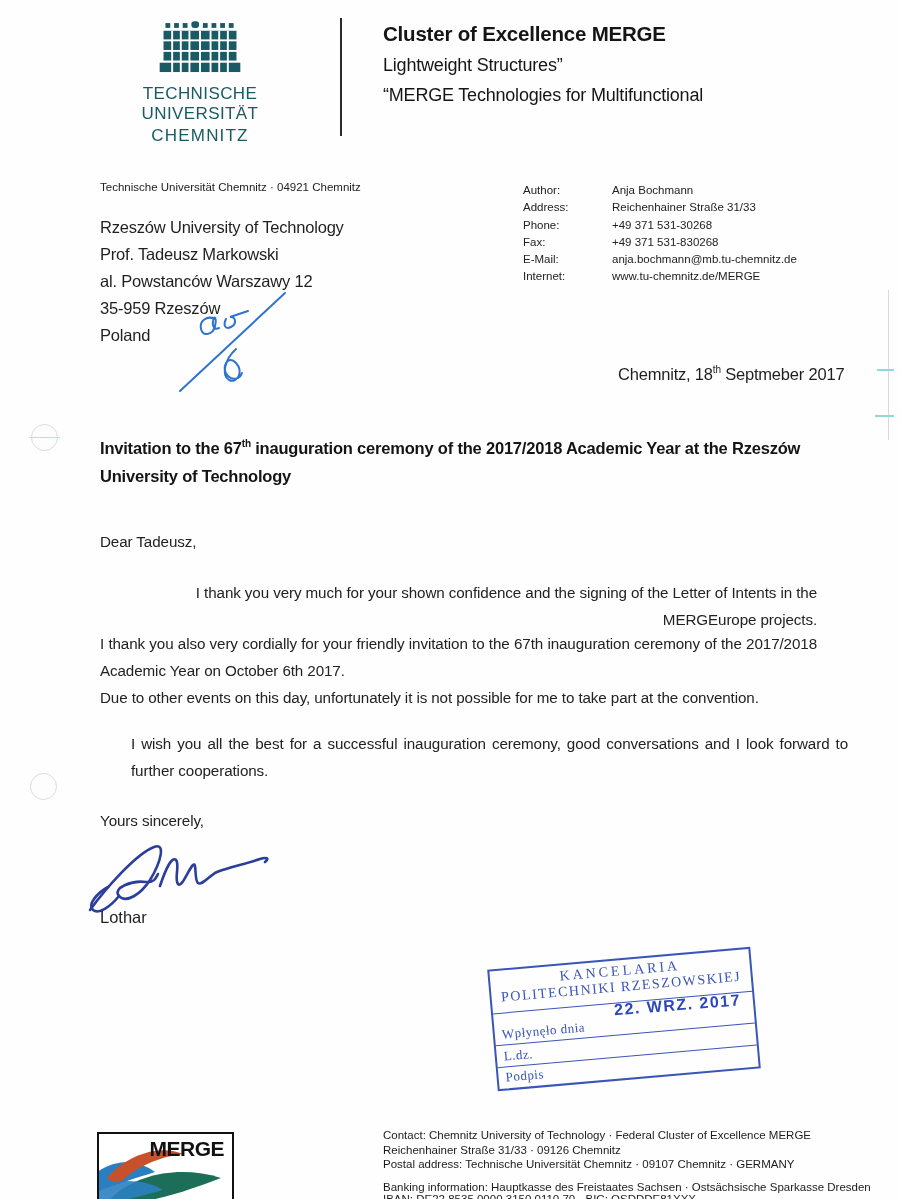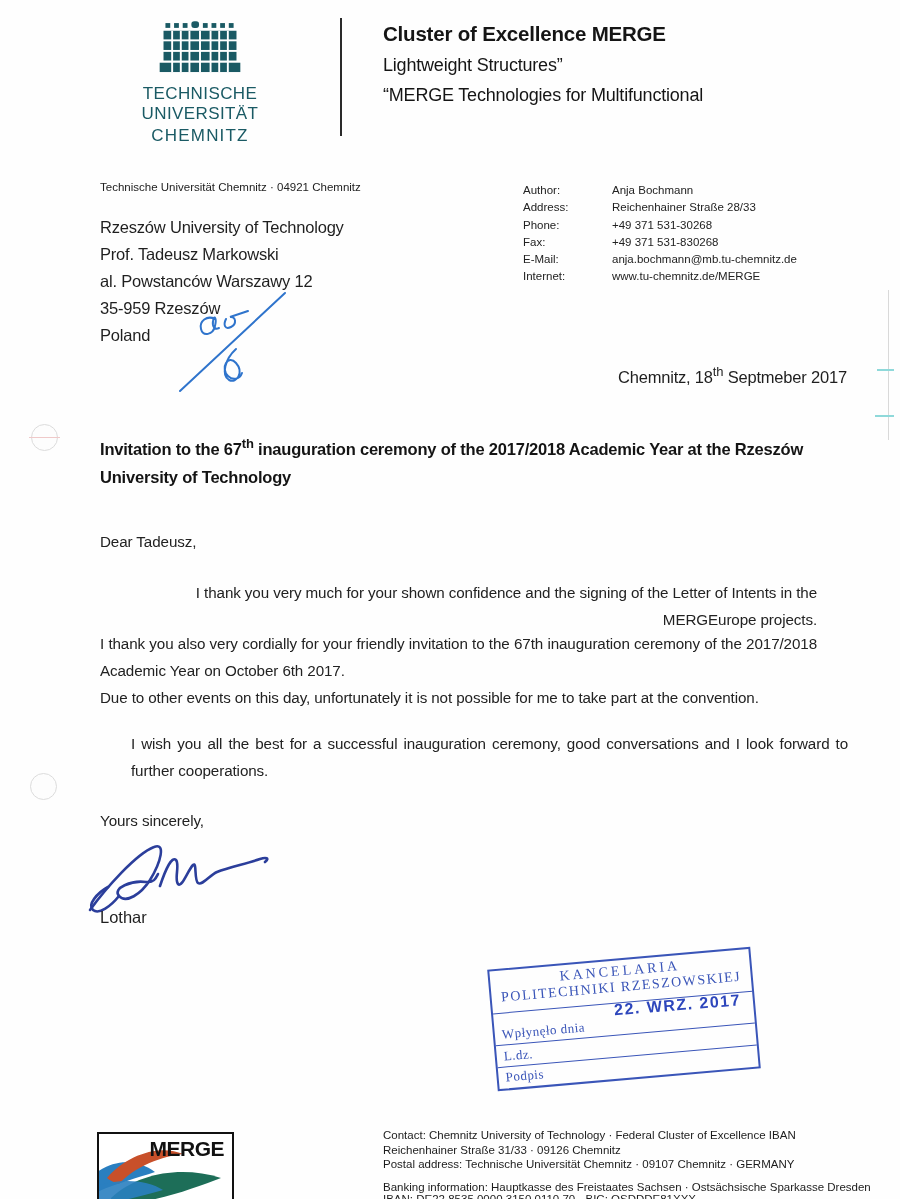--- a/index.html
+++ b/index.html
@@ -20,21 +20,21 @@
   .cluster-sub { font-size:18px; font-weight:500; letter-spacing:-0.2px; margin-top:9px; }
   
   .sender-line { position:absolute; left:100px; top:181px; font-size:11.5px; color:#222; }
   .recipient { position:absolute; left:100px; top:214px; font-size:16.5px; line-height:27px; letter-spacing:-0.2px; color:#1f1f1f; }
   .contact { position:absolute; left:523px; top:182px; font-size:11.5px; line-height:17.3px; color:#222; }
   .contact-row { display:flex; }
   .contact-label { width:89px; }
   .contact-value { }
   
   .dateline { position:absolute; left:618px; top:364px; font-size:16.5px; letter-spacing:-0.2px; color:#1f1f1f; }
-  .dateline sup, .subject sup { font-size:13px; vertical-align:super; }
+  .dateline sup, .subject sup { font-size:10px; vertical-align:super; }
   .subject { position:absolute; left:100px; top:430px; width:718px; font-size:16.5px; font-weight:700; line-height:28px; letter-spacing:-0.2px; color:#141414; }
   .bodytext { position:absolute; left:100px; width:717px; font-size:15.2px; line-height:27px; letter-spacing:-0.1px; color:#222; }
   .salutation { top:528px; }
   .p1 { top:579px;text-align:right; }
   .p2 { top:630px; text-align:justify; }
   .p2b { top:684px; }
   .p3 { top:730px; text-align:justify;margin-left:31px; }
   .closing { top:807px; }
   .sig-svg { position:absolute; left:84px; top:836px; }
   .sig-name { position:absolute; left:100px; top:908px; font-size:16.5px; color:#1f1f1f; }
@@ -129,21 +129,21 @@
     <div>Poland</div>
   </div>
 
   <div class="contact">
     <div class="contact-row">
       <span class="contact-label">Author:</span>
       <span class="contact-value">Anja Bochmann</span>
     </div>
     <div class="contact-row">
       <span class="contact-label">Address:</span>
-      <span class="contact-value">Reichenhainer Straße 28/33</span>
+      <span class="contact-value">Reichenhainer Straße 31/33</span>
     </div>
     <div class="contact-row">
       <span class="contact-label">Phone:</span>
       <span class="contact-value">+49 371 531-30268</span>
     </div>
     <div class="contact-row">
       <span class="contact-label">Fax:</span>
       <span class="contact-value">+49 371 531-830268</span>
     </div>
     <div class="contact-row">
@@ -210,21 +210,21 @@
     <svg class="merge-ribbons" width="132" height="75" viewBox="0 0 132 75">
       <path d="M -2,38 C 18,24 40,26 56,38 C 38,44 16,50 -2,58 Z" fill="#2a7fc0"></path>
       <path d="M 8,44 C 28,20 62,10 84,20 C 64,22 36,32 20,50 C 14,48 10,46 8,44 Z" fill="#c8502a"></path>
       <path d="M 12,64 C 40,38 84,32 122,44 C 96,54 52,70 18,70 C 14,68 12,66 12,64 Z" fill="#1d6e58"></path>
       <path d="M -2,52 C 22,44 48,46 64,56 C 44,62 18,68 -2,72 Z" fill="#2a7fc0" opacity="0.9"></path>
     </svg>
     <div class="merge-word">MERGE</div>
   </div>
 
   <div class="footer-text">
-    <div>Contact: Chemnitz University of Technology · Federal Cluster of Excellence IBAN</div>
+    <div>Contact: Chemnitz University of Technology · Federal Cluster of Excellence MERGE</div>
     <div>Reichenhainer Straße 31/33 · 09126 Chemnitz</div>
     <div>Postal address: Technische Universität Chemnitz · 09107 Chemnitz · GERMANY</div>
     <div class="footer-gap"></div>
     <div>Banking information: Hauptkasse des Freistaates Sachsen · Ostsächsische Sparkasse Dresden</div>
   </div>
   <div class="iban-clip">IBAN: DE22 8535 0000 3150 0110 70 · BIC: OSDDDE81XXX</div>
 
   <div class="punch punch1"></div>
   <div class="punch-line"></div>
   <div class="punch punch2"></div>

